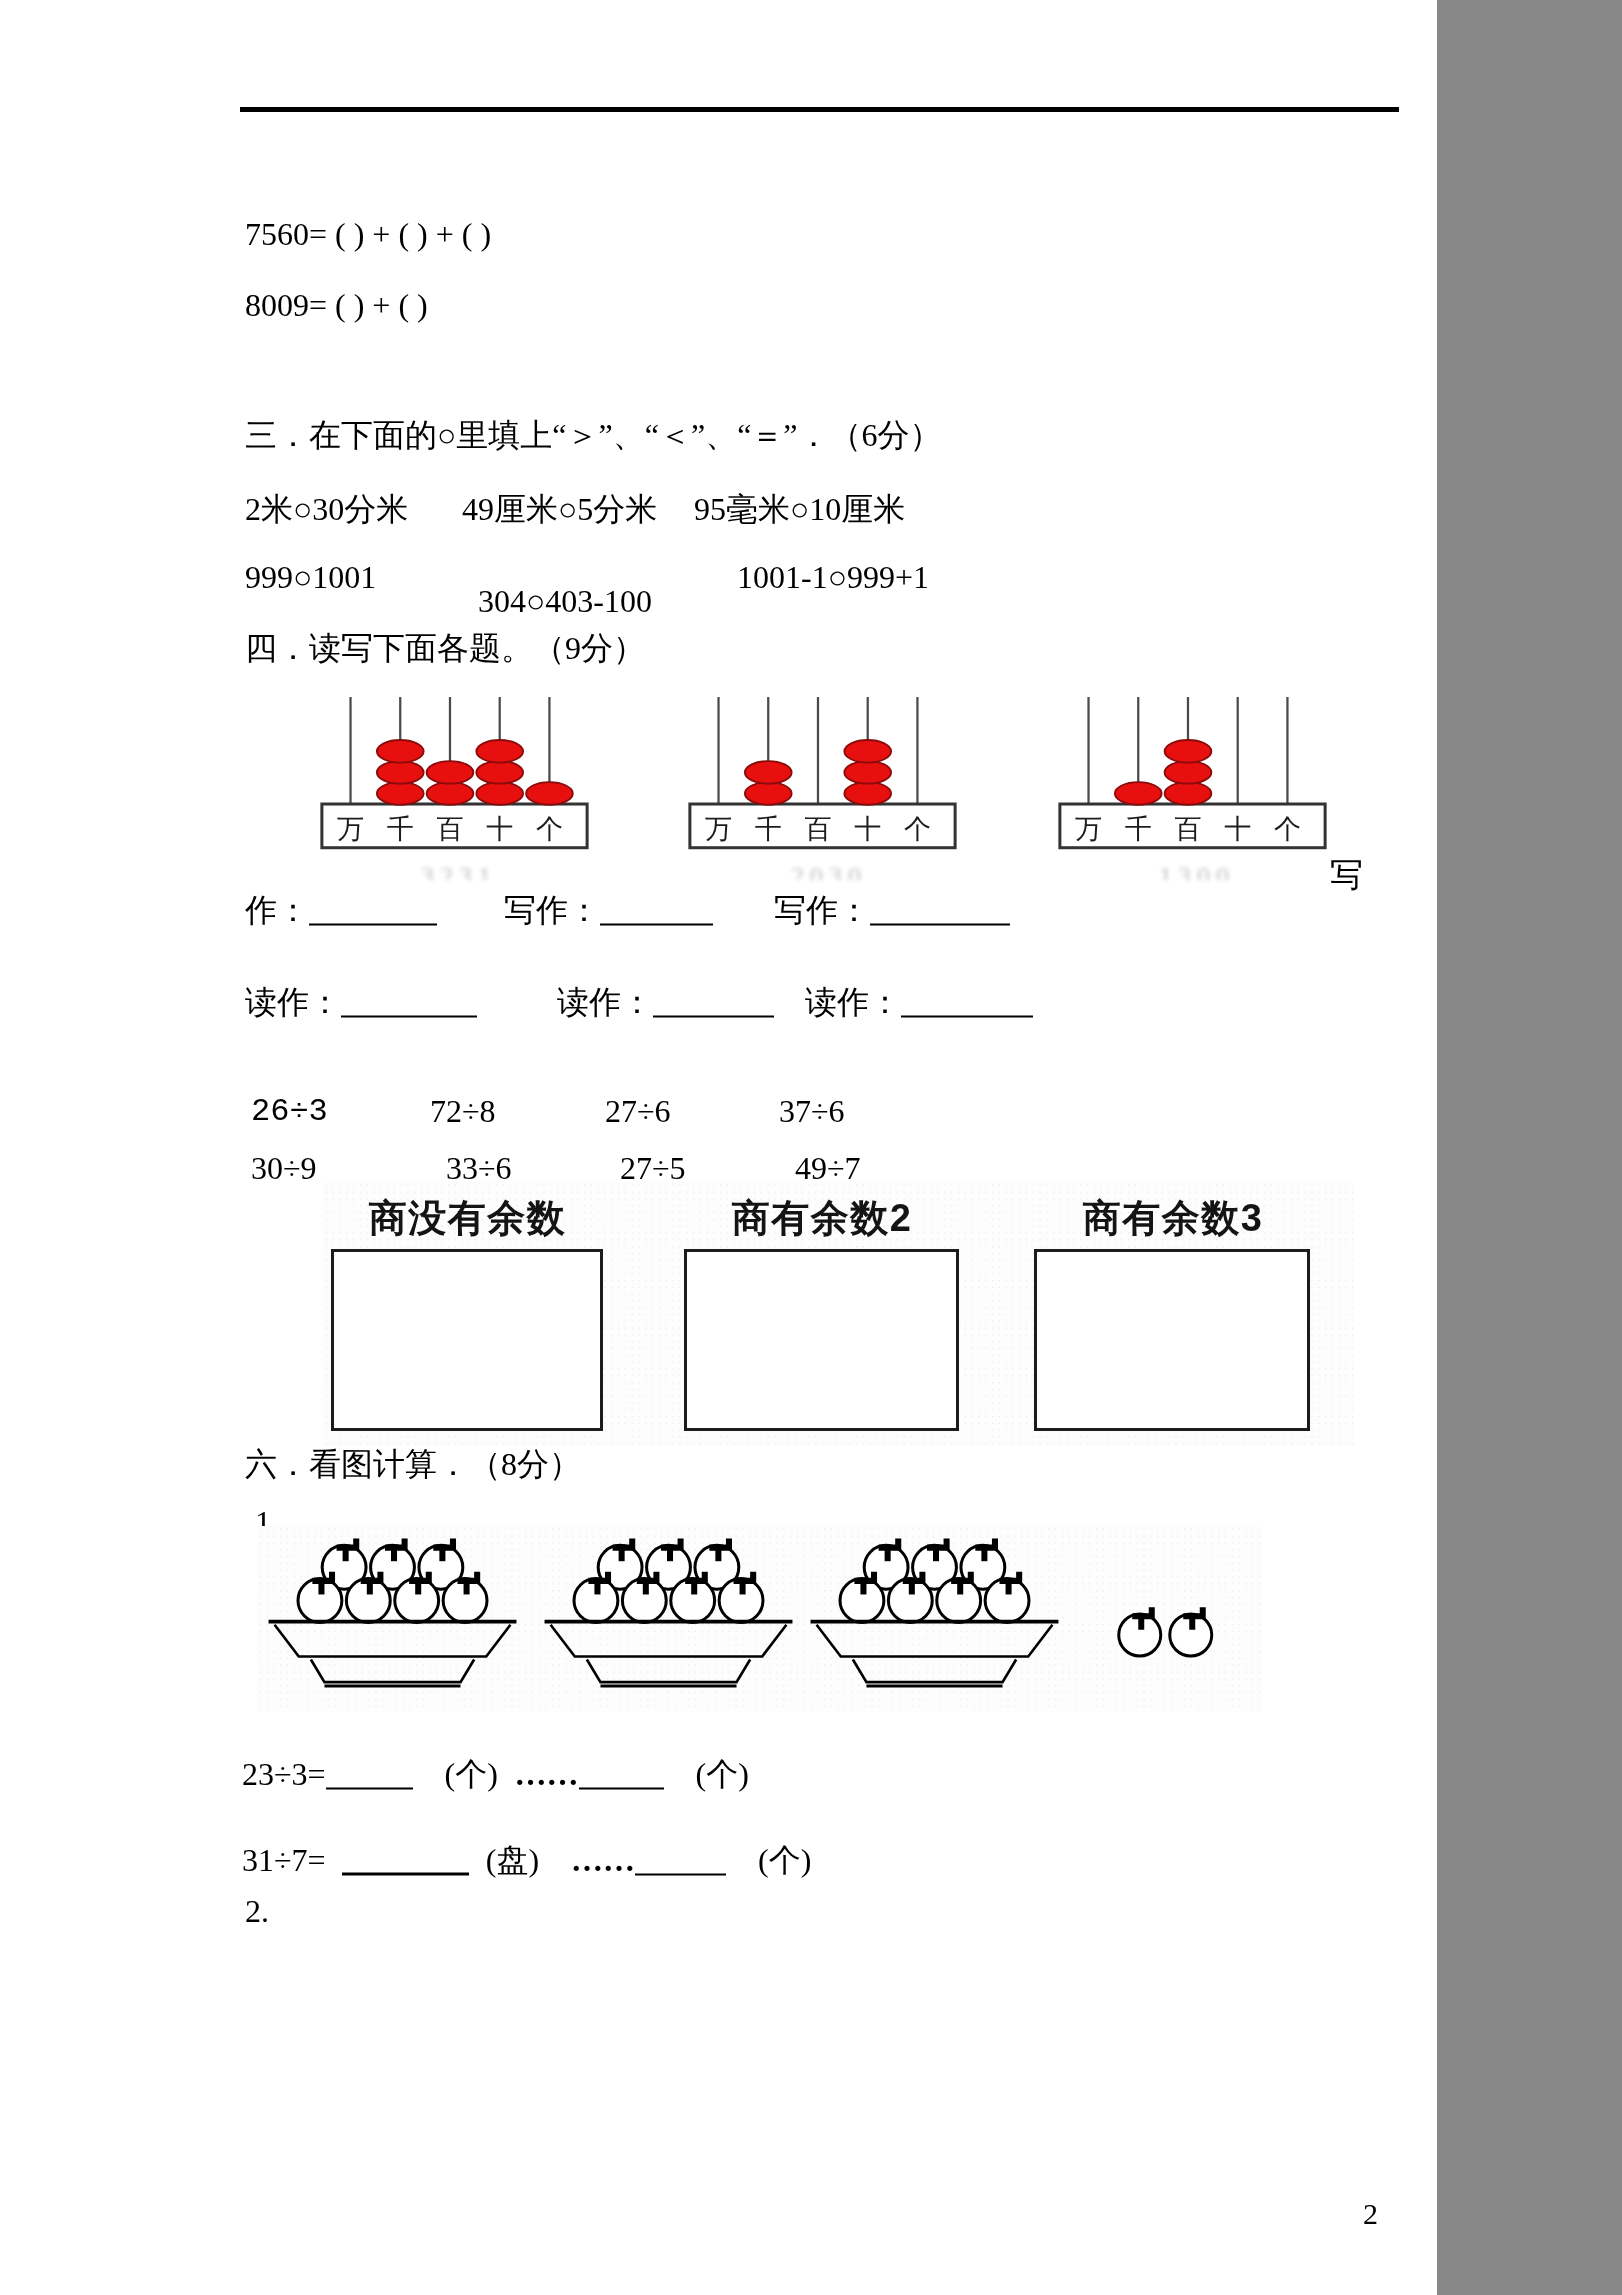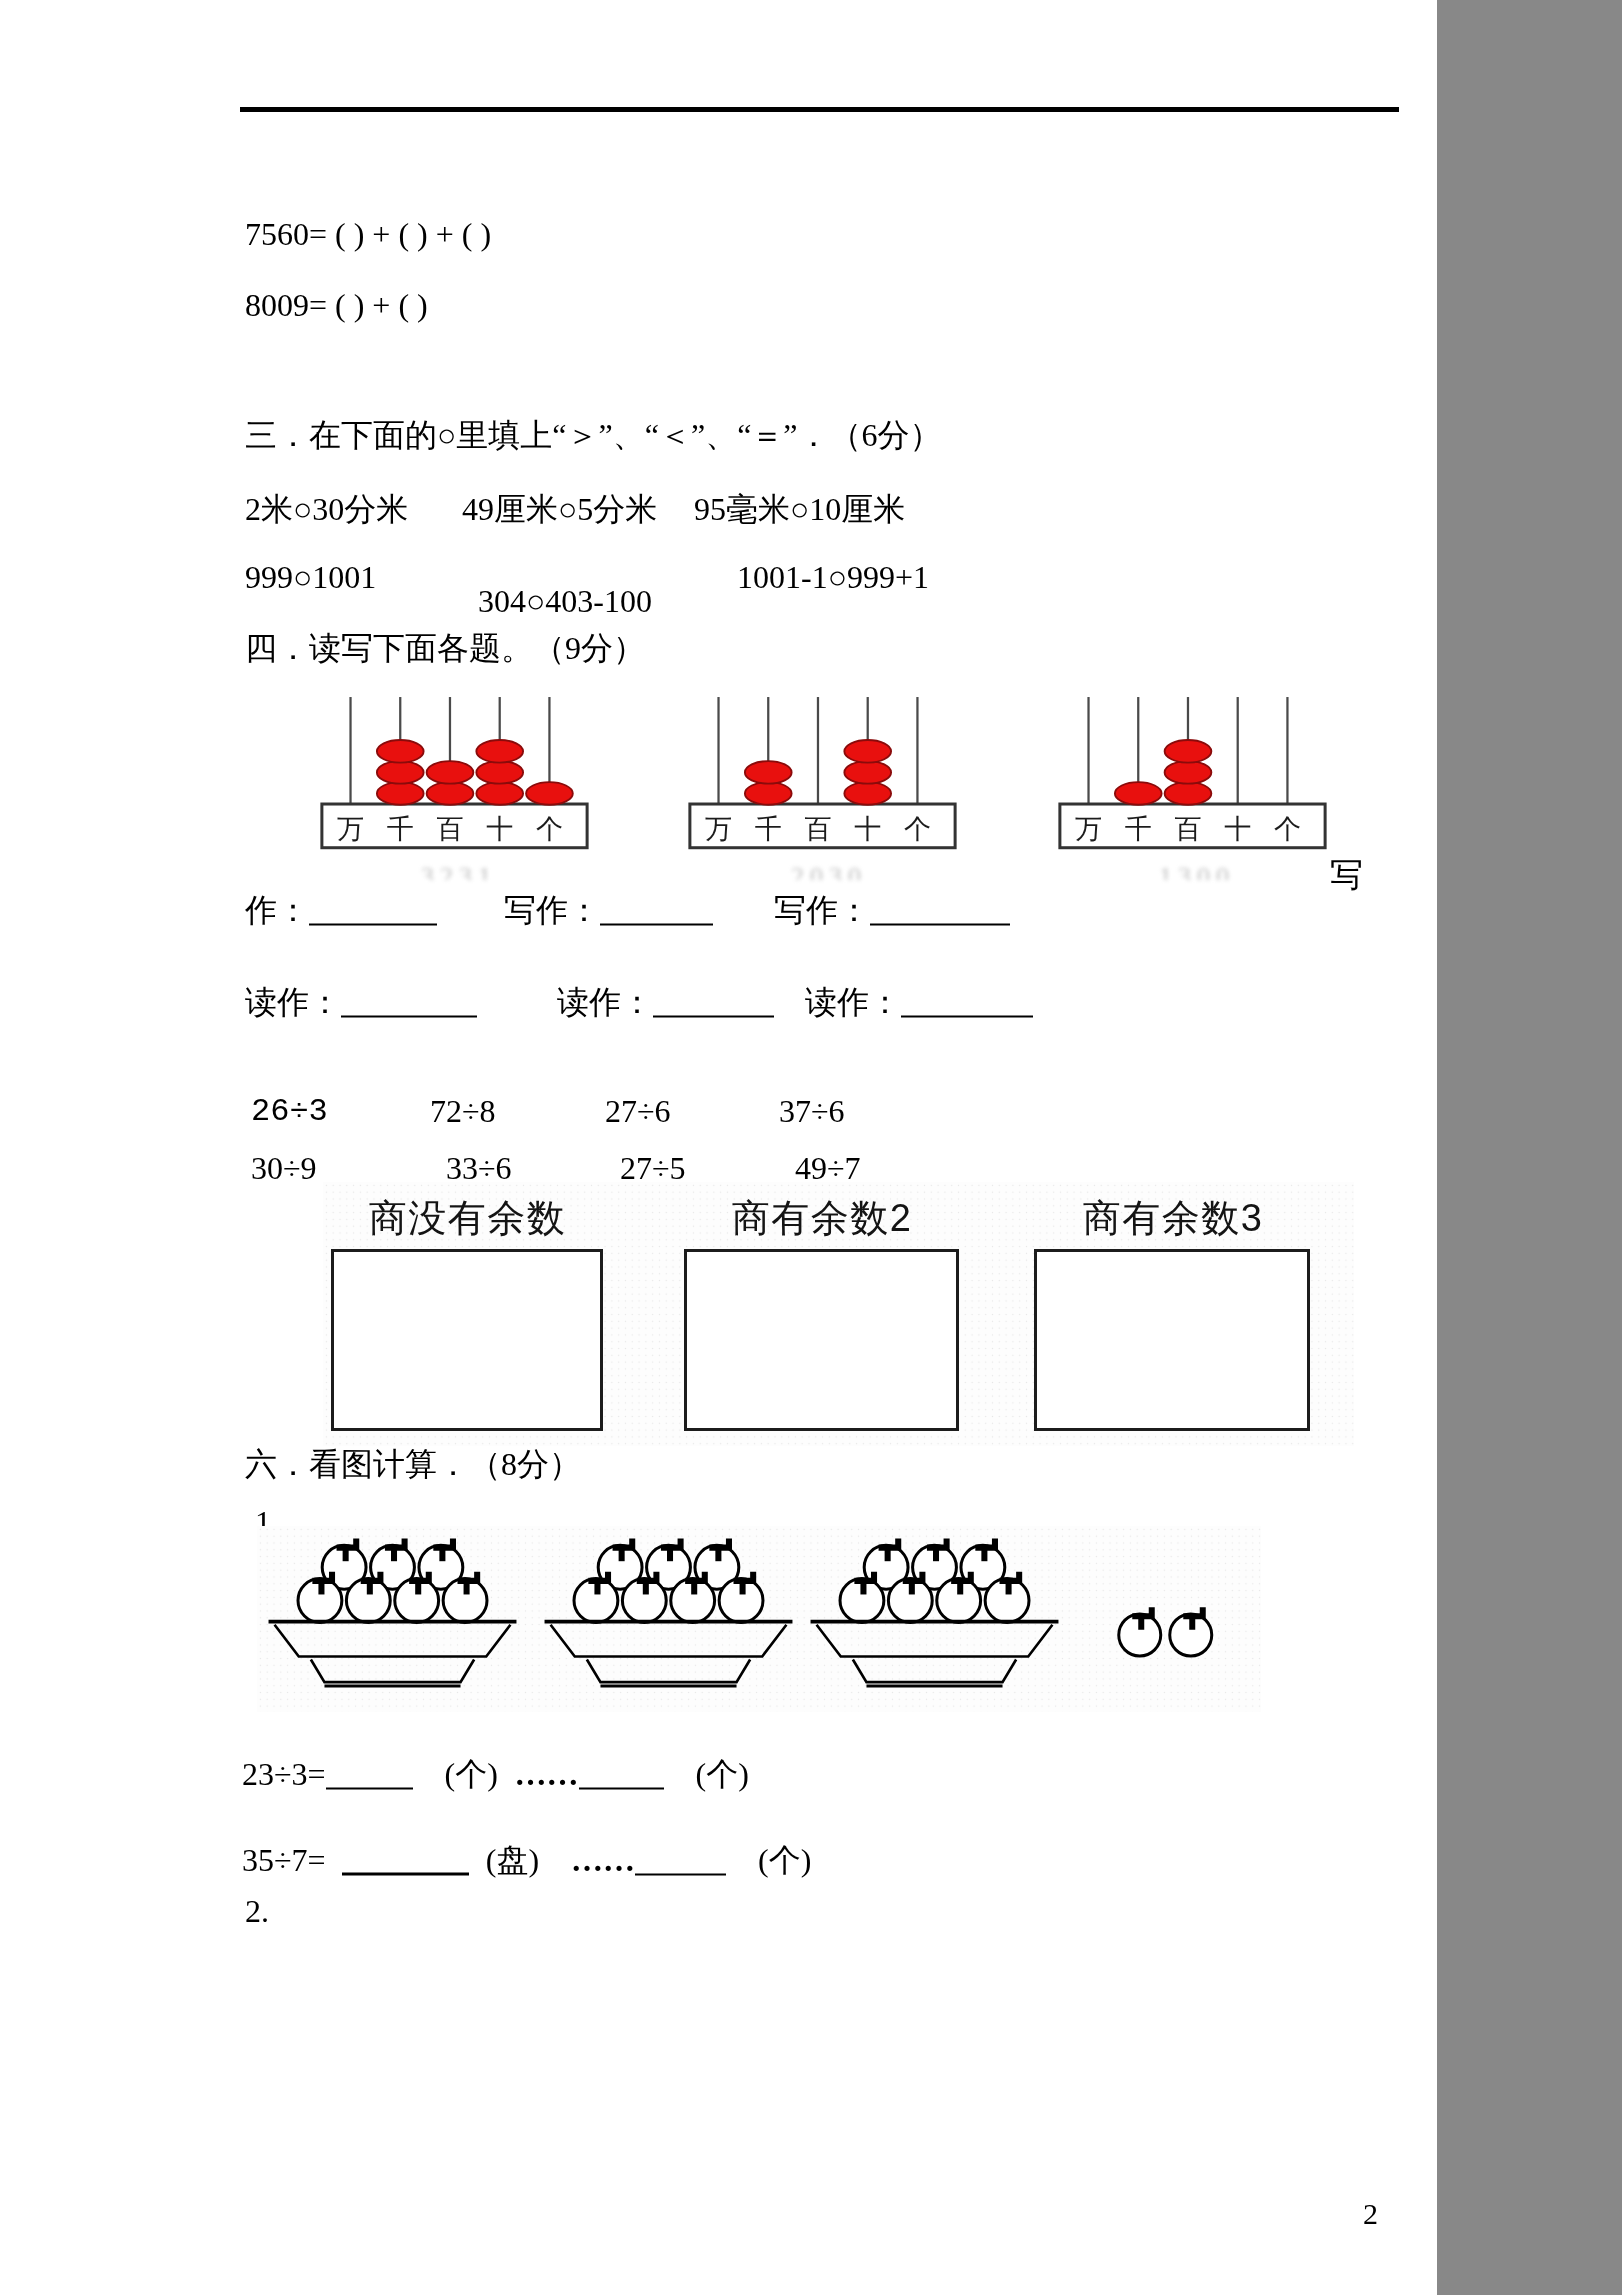--- a/index.html
+++ b/index.html
@@ -18,21 +18,21 @@
   .img-area{
     position:absolute;
     background-color:#fdfdfd;
     background-image:radial-gradient(#e7e7e7 0.8px, transparent 1px);
     background-size:6.8px 6.8px;
   }
   .answer-box{
     position:absolute; border:3.8px solid #1c1c1c; background:#fff;
   }
   .box-header{
-    position:absolute; text-align:center; font-weight:400;
+    position:absolute; text-align:center; font-weight:700;
     font-family:"Liberation Sans","DejaVu Sans",sans-serif;
     font-size:38px; letter-spacing:1.5px; color:#141414;
   }
   .smudge{
     position:absolute; width:128px; height:18px; overflow:hidden;
     text-align:center; color:#8a8a8a; font-size:26px; letter-spacing:6px;
     filter:blur(1.9px); opacity:.55;
   }
   .pagenum{position:absolute; font-size:30px;}
   .eq-row .gap-s{display:inline-block;width:16.6px;}
@@ -252,21 +252,21 @@
         <circle cx="102" cy="44" r="28" fill="#fff" stroke="#000" stroke-width="4"></circle>
         <path d="M 92 19 h 26 v -12" stroke="#000" stroke-width="8" fill="none"></path>
         <path d="M 104 19 v 18" stroke="#000" stroke-width="8" fill="none"></path>
       </svg></div>
 
   <div class="abs eq-row" style="left:242px;top:1753px;">
     <span>23÷3=</span><span class="blank" style="width:87px;"></span><span class="gap-m"></span><span>(个)</span><span class="gap-s"></span><span style="font-weight:700;">……</span><span class="blank" style="width:85px;"></span><span class="gap-m"></span><span>(个)</span>
   </div>
 
   <div class="abs eq-row" style="left:242px;top:1839px;">
-    <span>35÷7=</span><span class="gap-s"></span><span class="blank thick" style="width:127px;"></span><span class="gap-s"></span><span>(盘)</span><span class="gap-m"></span><span style="font-weight:700;">……</span><span class="blank" style="width:91px;"></span><span class="gap-m"></span><span>(个)</span>
+    <span>31÷7=</span><span class="gap-s"></span><span class="blank thick" style="width:127px;"></span><span class="gap-s"></span><span>(盘)</span><span class="gap-m"></span><span style="font-weight:700;">……</span><span class="blank" style="width:91px;"></span><span class="gap-m"></span><span>(个)</span>
   </div>
 
   <div class="abs" style="left:245px;top:1893px;">2.</div>
 
   <div class="pagenum" style="left:1363px;top:2197px;">2</div>
 
 </div>
 
 
 </body></html>

